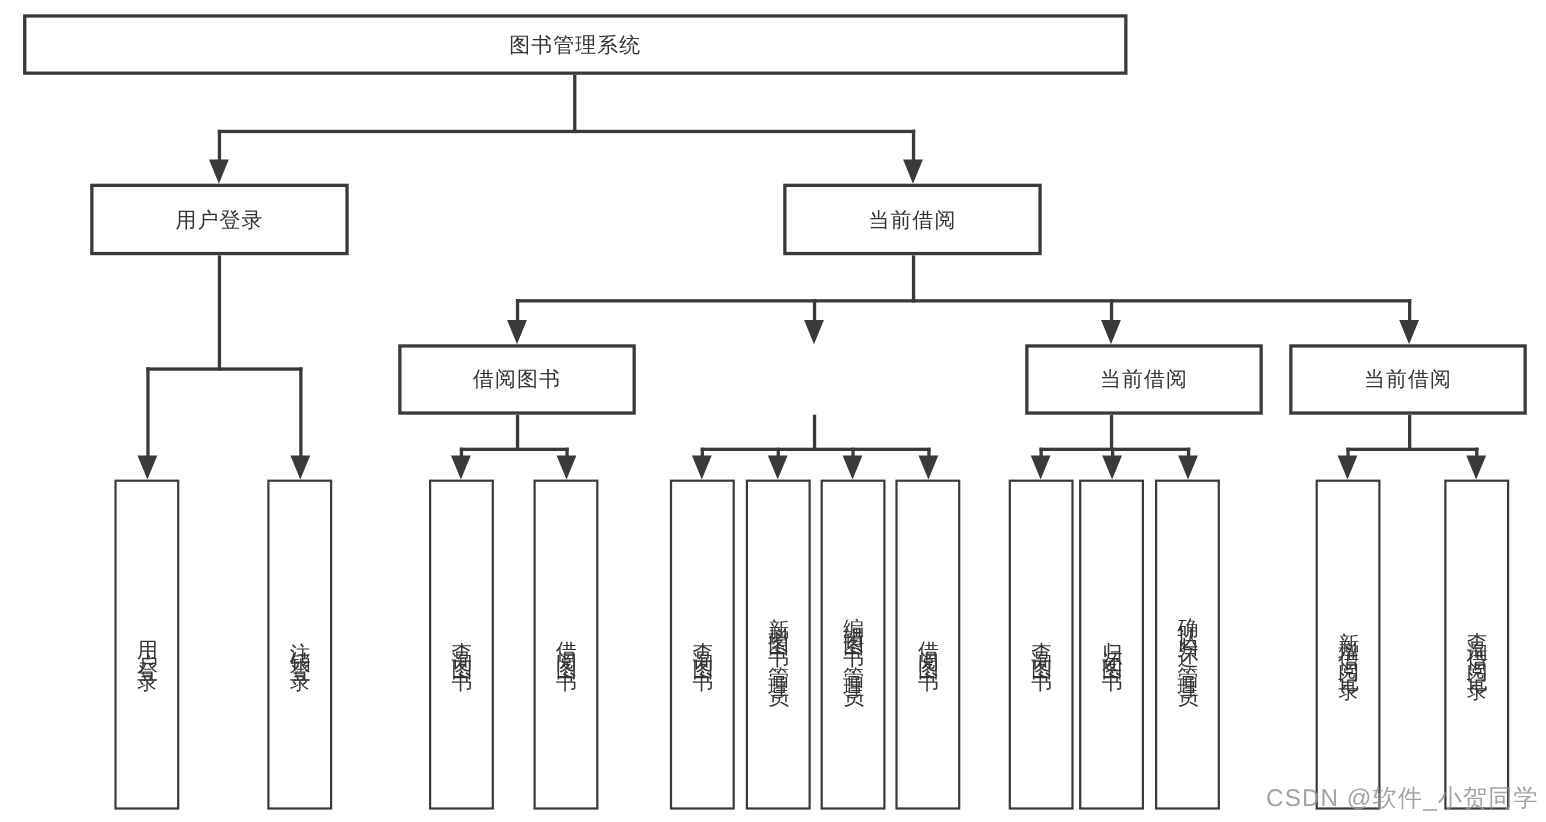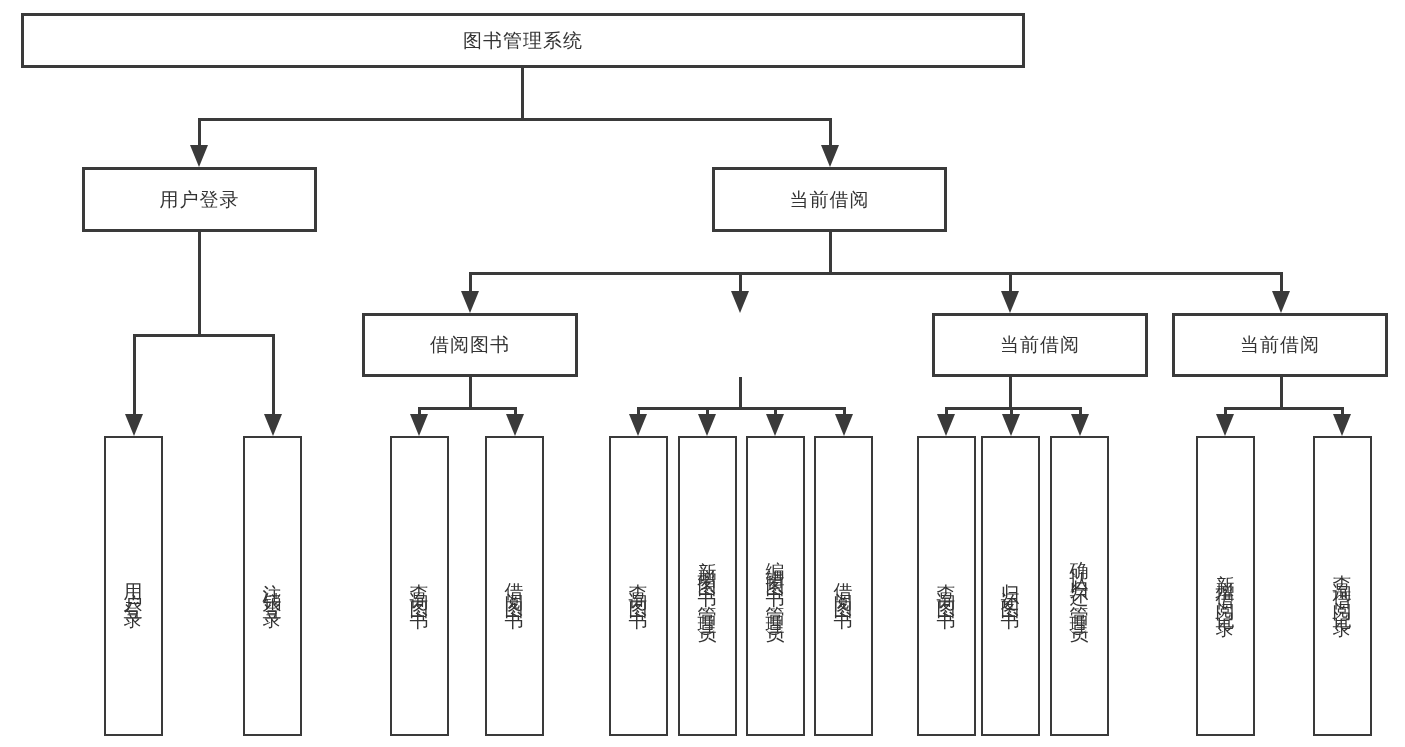--- a/index.html
+++ b/index.html
@@ -151,14 +151,15 @@
     <span class="vtext">确认归还（管理员）</span>
   </div>
 
   <div class="node leaf" style="left:1196px">
     <span class="vtext">新增借阅记录</span>
   </div>
   <div class="node leaf" style="left:1313px">
     <span class="vtext">查询借阅记录</span>
   </div>
 
+  <div class="watermark">CSDN @软件_小贺同学</div>
 
 </div>
 
 </body></html>

